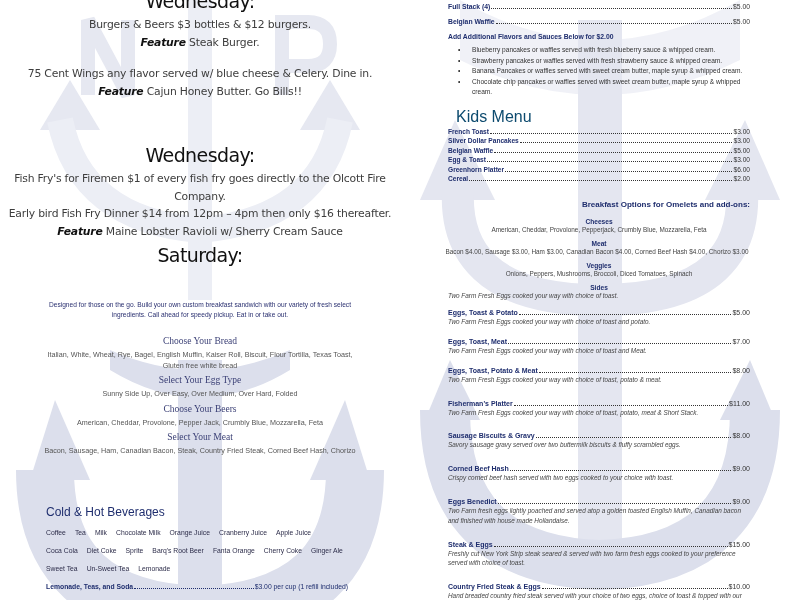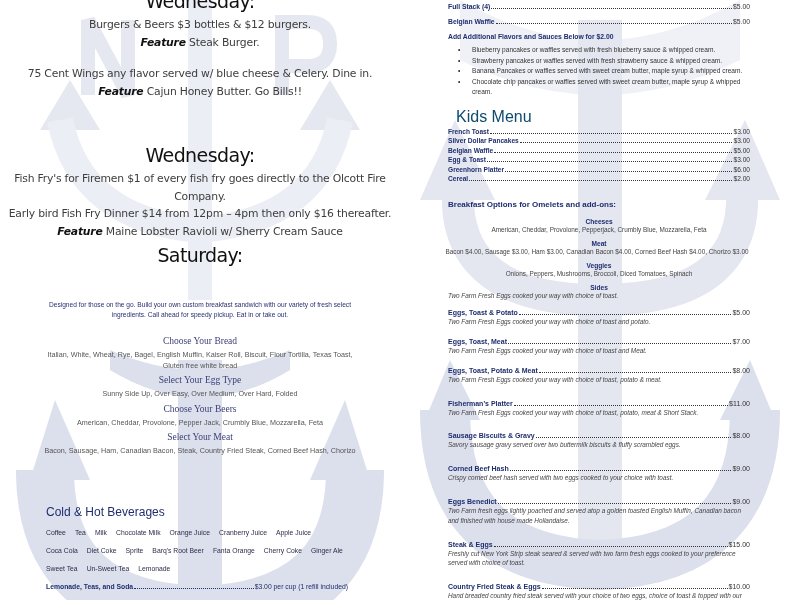--- a/index.html
+++ b/index.html
@@ -52,21 +52,21 @@
   .line-item .leader { border-bottom: 1px dotted #333; }
   .top-items .line-item { margin-top: 3px; margin-bottom: 7px; }
   .addons-title { font-size: 6.8px; font-weight: bold; color: #1f2e6e; margin: 0 0 5px; }
   .bullets { list-style: none; font-size: 6.6px; color: #333; padding-left: 10px; }
   .bullets li { position: relative; padding-left: 14px; line-height: 10.5px; }
   .bullets li::before { content: "\2022"; position: absolute; left: 0; top: 0; color: #222; }
 
   .kids-title { font-size: 16px; color: #0c4a6e; margin-top: 10px; margin-bottom: 1px; margin-left: 8px; }
   .kids .line-item { line-height: 9.5px; font-size: 6.6px; }
 
-  .omelet-title { text-align: left; font-size: 8px; font-weight: bold; color: #1f2e6e; margin: 16px 0 9px; }
+  .omelet-title { text-align: right; font-size: 8px; font-weight: bold; color: #1f2e6e; margin: 16px 0 9px; }
   .opt-head { text-align: center; font-size: 6.6px; font-weight: bold; color: #1f2e6e; margin-top: 5px; }
   .opt-text { text-align: center; font-size: 6.4px; color: #444; line-height: 10px; white-space: nowrap; }
 
   .combo { margin-top: 0; }
   .combo .line-item { font-size: 7px; }
   .combo-desc { font-size: 6.4px; font-style: italic; color: #444; line-height: 9.8px; }
   .combo-block { margin-bottom: 11px; }
 </style>
 </head>
 <body>

